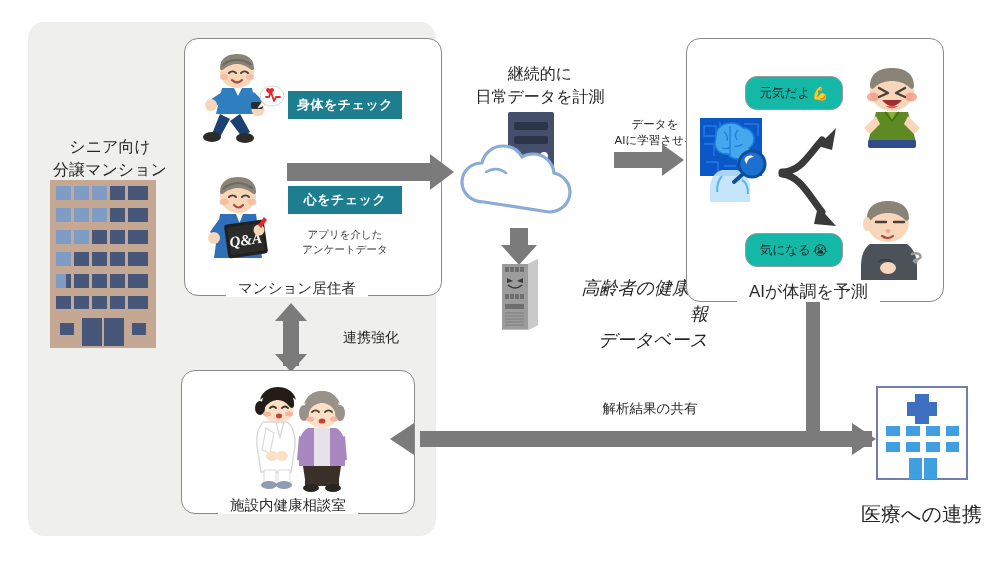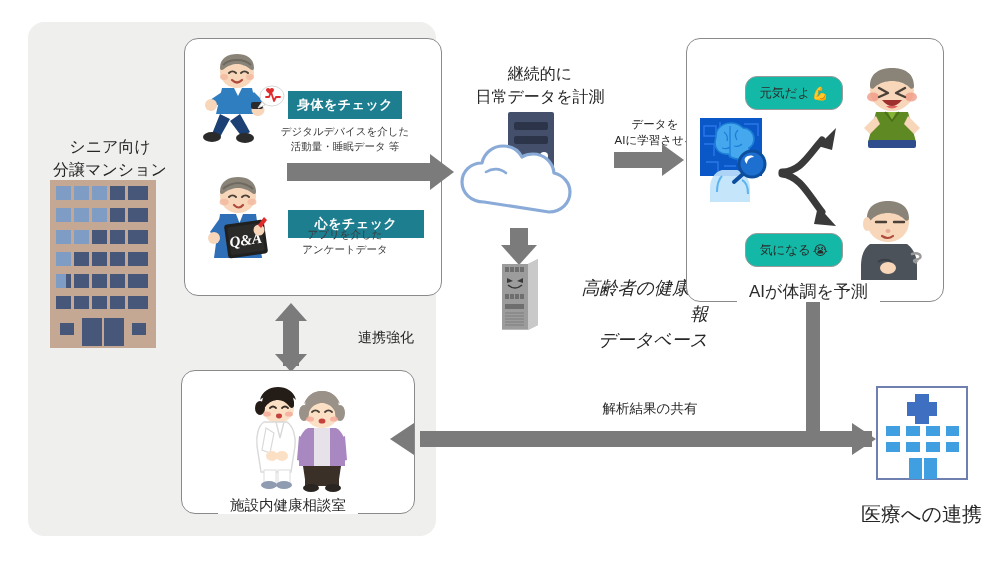--- a/index.html
+++ b/index.html
@@ -54,38 +54,38 @@
     font-size:16px;
     color:#262626;
     line-height:1.45;
     text-align:center;
     white-space:nowrap;
   }
   #title-mansion{left:50px; top:135px; width:120px;}
   #title-measure{left:470px; top:62px; width:140px;}
   #label-learn{left:600px;  top:116px; width:110px; font-size:11.5px; line-height:1.4;}
   #label-db{left:578px; top:275px; width:130px; font-size:18px; line-height:1.45; text-align:right;font-style:italic;}
-  #label-link{left:341px; top:327px; width:90px; font-size:14px;}
+  #label-link{left:326px; top:327px; width:90px; font-size:14px;}
   #label-share{left:585px; top:399px; width:130px; font-size:13.5px;}
   #label-hospital{left:861px; top:500px; width:120px; font-size:20px;}
 
   
   .badge{
     background:#1d7e90;
     color:#ffffff;
     font-size:13px;
     font-weight:bold;
     text-align:center;
     line-height:28px;
     height:28px;
     letter-spacing:.5px;
     white-space:nowrap;
   }
   #badge-body{left:288px; top:91px; width:114px;font-family:Liberation Serif, serif;}
-  #badge-mind{left:288px; top:210px; width:136px;}
+  #badge-mind{left:288px; top:186px; width:114px;}
   .sub{
     font-size:10.5px;
     color:#3a3a3a;
     text-align:center;
     line-height:1.45;
     white-space:nowrap;
   }
   #sub-body{left:279px; top:124px; width:132px;}
   #sub-mind{left:288px; top:227px; width:114px;}
 
@@ -233,20 +233,21 @@
       </g>
 
       <rect x="34" y="140" width="42" height="28" fill="#47577a"></rect>
       <rect x="54" y="140" width="2" height="28" fill="#c4a894"></rect>
       <rect x="12" y="145" width="14" height="12" fill="#47577a"></rect>
       <rect x="84" y="145" width="14" height="12" fill="#47577a"></rect>
     </svg>
   </div>
 
   <div id="card-residents" class="card abs"></div>
+  <div id="cap-residents" class="abs card-caption">マンション居住者</div>
 
   <div id="p-walker" class="abs">
     <svg viewBox="0 0 88 92" width="88" height="92">
 
       <ellipse cx="41" cy="20" rx="17" ry="16" fill="#f7d6ba"></ellipse>
       <path d="M24 16c0-10 8-14 17-14s17 4 17 14c0 2-2 3-4 1-3-3-9-5-13-5s-10 2-13 5c-2 2-4 1-4-1z" fill="#8a8378"></path>
       <path d="M27 13c4-4 10-5 14-5s10 1 14 5" stroke="#6f6a61" stroke-width="2" fill="none"></path>
       <ellipse cx="28" cy="25" rx="4" ry="3" fill="#f2b69c" opacity=".75"></ellipse>
       <ellipse cx="54" cy="25" rx="4" ry="3" fill="#f2b69c" opacity=".75"></ellipse>
       <path d="M33 21c2-2 5-2 7 0" stroke="#4a4038" stroke-width="2" fill="none" stroke-linecap="round"></path>
@@ -268,22 +269,20 @@
       <ellipse cx="49" cy="86" rx="9" ry="5" fill="#2b2b2b"></ellipse>
 
       <ellipse cx="76" cy="44" rx="12" ry="10" fill="#ffffff" stroke="#d8d8d8" stroke-width="1"></ellipse>
       <path d="M66 50l-4 6 7-3z" fill="#ffffff" stroke="#d8d8d8" stroke-width="1"></path>
       <path d="M70 45h3l2-5 3 9 2-4h4" stroke="#e02b2b" stroke-width="1.8" fill="none" stroke-linecap="round" stroke-linejoin="round"></path>
       <path d="M74 37c1.5-2 4-1 4 1 0 2-4 4-4 4s-4-2-4-4c0-2 2.5-3 4-1z" fill="#e02b2b"></path>
     </svg>
   </div>
 
   <div id="badge-body" class="abs badge">身体をチェック</div>
-  <div id="sub-body" class="abs sub" style="white-space:pre-line">デジタルデバイスを介した
-活動量・睡眠データ 等</div>
 
   <div id="p-qa" class="abs">
     <svg viewBox="0 0 88 94" width="88" height="94">
       <ellipse cx="42" cy="24" rx="18" ry="17" fill="#f7d6ba"></ellipse>
       <path d="M24 20c0-11 9-15 18-15s18 4 18 15c0 2-2 3-4 1-3-3-10-5-14-5s-11 2-14 5c-2 2-4 1-4-1z" fill="#8a8378"></path>
       <path d="M27 17c4-4 11-6 15-6s11 2 15 6" stroke="#6f6a61" stroke-width="2" fill="none"></path>
       <ellipse cx="28" cy="30" rx="4.5" ry="3.2" fill="#f2b69c" opacity=".75"></ellipse>
       <ellipse cx="56" cy="30" rx="4.5" ry="3.2" fill="#f2b69c" opacity=".75"></ellipse>
       <path d="M33 25c2-2 5-2 7 0" stroke="#4a4038" stroke-width="2" fill="none" stroke-linecap="round"></path>
       <path d="M46 25c2-2 5-2 7 0" stroke="#4a4038" stroke-width="2" fill="none" stroke-linecap="round"></path>

